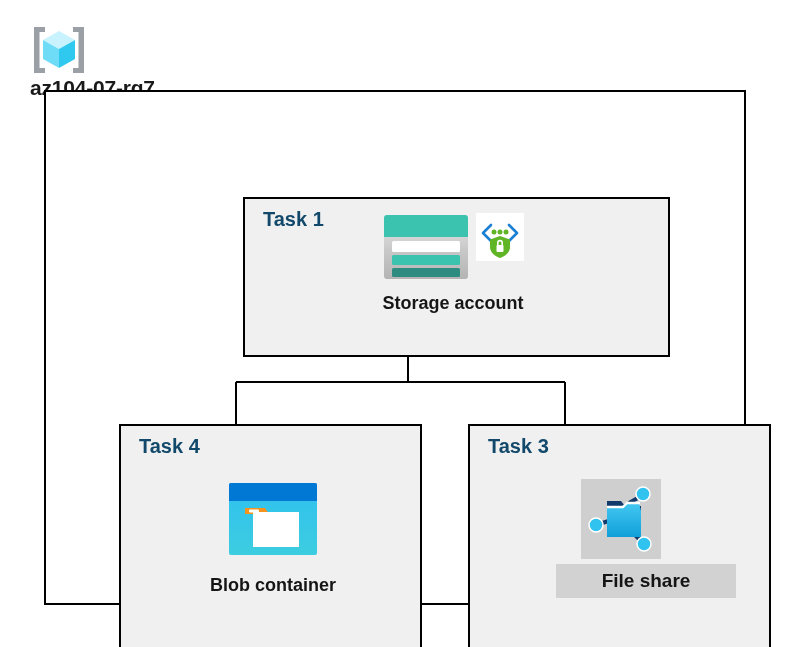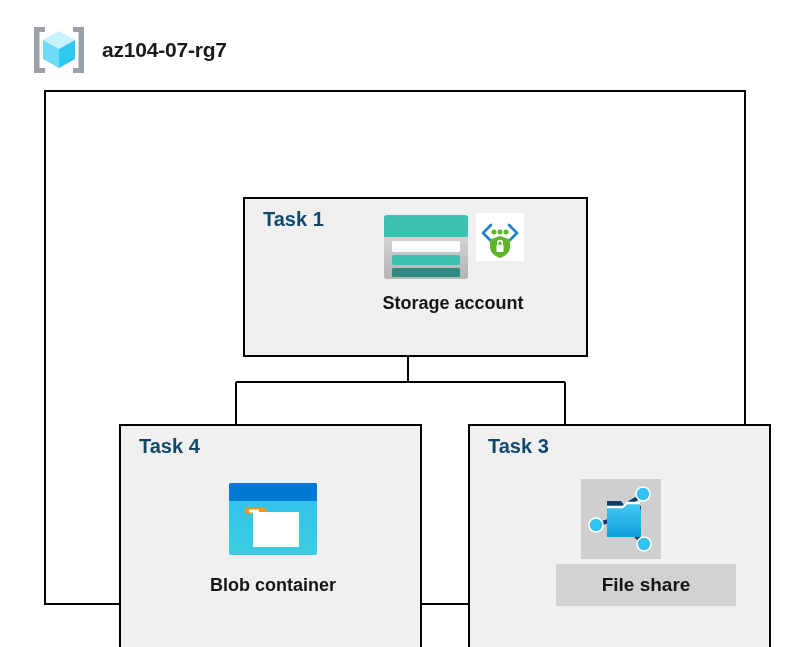--- a/index.html
+++ b/index.html
@@ -14,22 +14,21 @@
     font-family: "Liberation Sans", sans-serif;
     overflow: hidden;
   }
 
   
   #rg-header {
     position: absolute;
     left: 30px;
     top: 24px;
     display: flex;
-    align-items: center;
-    gap: 14px;
+    flex-direction: column;
   }
   #rg-icon { width: 58px; height: 52px; display: block; }
   #rg-title {
     font-size: 21px;
     font-weight: bold;
     color: #1a1a1a;
     letter-spacing: -0.2px;
     white-space: nowrap;
   }
 
@@ -45,21 +44,21 @@
     background: #ffffff;
   }
 
   
   .task-box {
     position: absolute;
     border: 2px solid #000000;
     background: #f0f0f0;
     box-sizing: border-box;
   }
-  #task1-box { left: 197px; top: 105px; width: 345px; height: 160px; }
+  #task1-box { left: 197px; top: 105px; width: 427px; height: 160px; }
   #task2-box { left: 73px;  top: 332px; width: 303px; height: 241px; }
   #task3-box { left: 422px; top: 332px; width: 303px; height: 241px; }
 
   .task-label {
     position: absolute;
     left: 18px;
     top: 9px;
     font-size: 20px;
     font-weight: bold;
     color: #12496b;
@@ -100,21 +99,21 @@
   #fileshare-plate {
     width: 80px; height: 80px;
     background: #cfcfcf;
     display: flex; align-items: center; justify-content: center;
   }
   #fileshare-caption-plate {
     position: absolute;
     left: 86px;
     top: 138px;
     width: 180px;
-    height: 42px;
+    height: 34px;
     background: #d2d2d2;
     display: flex;
     align-items: center;
     justify-content: center;
   }
   #fileshare-caption-plate .node-caption { font-size: 19px; }
 
   
   #connector {
     position: absolute;

